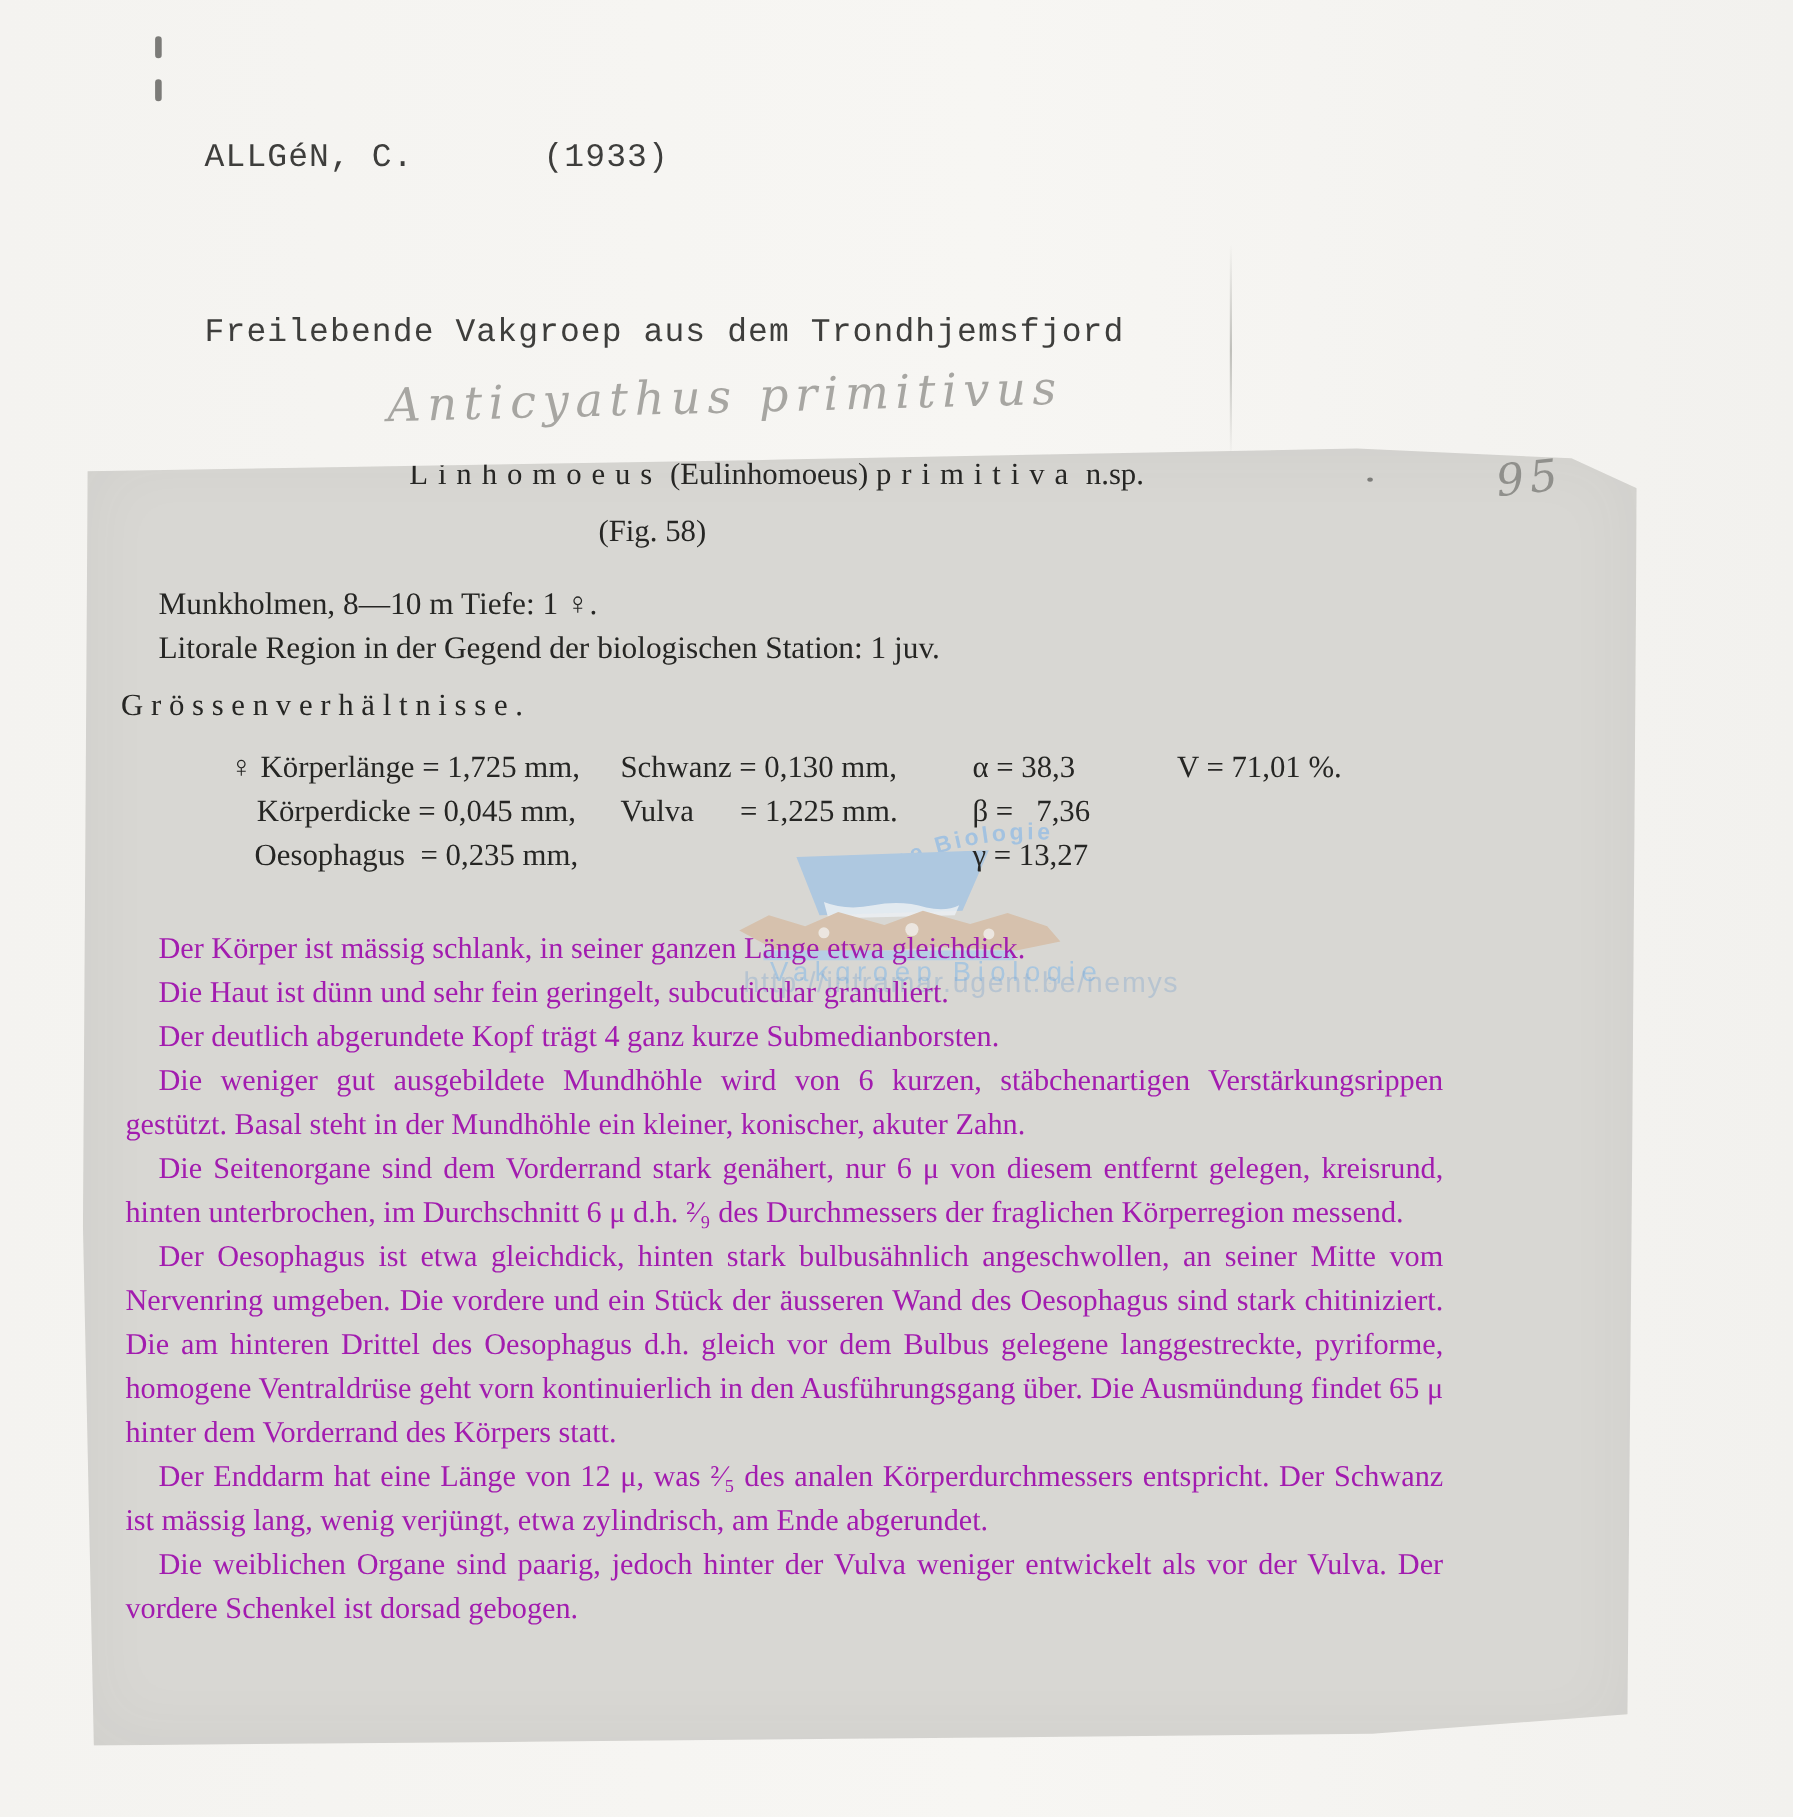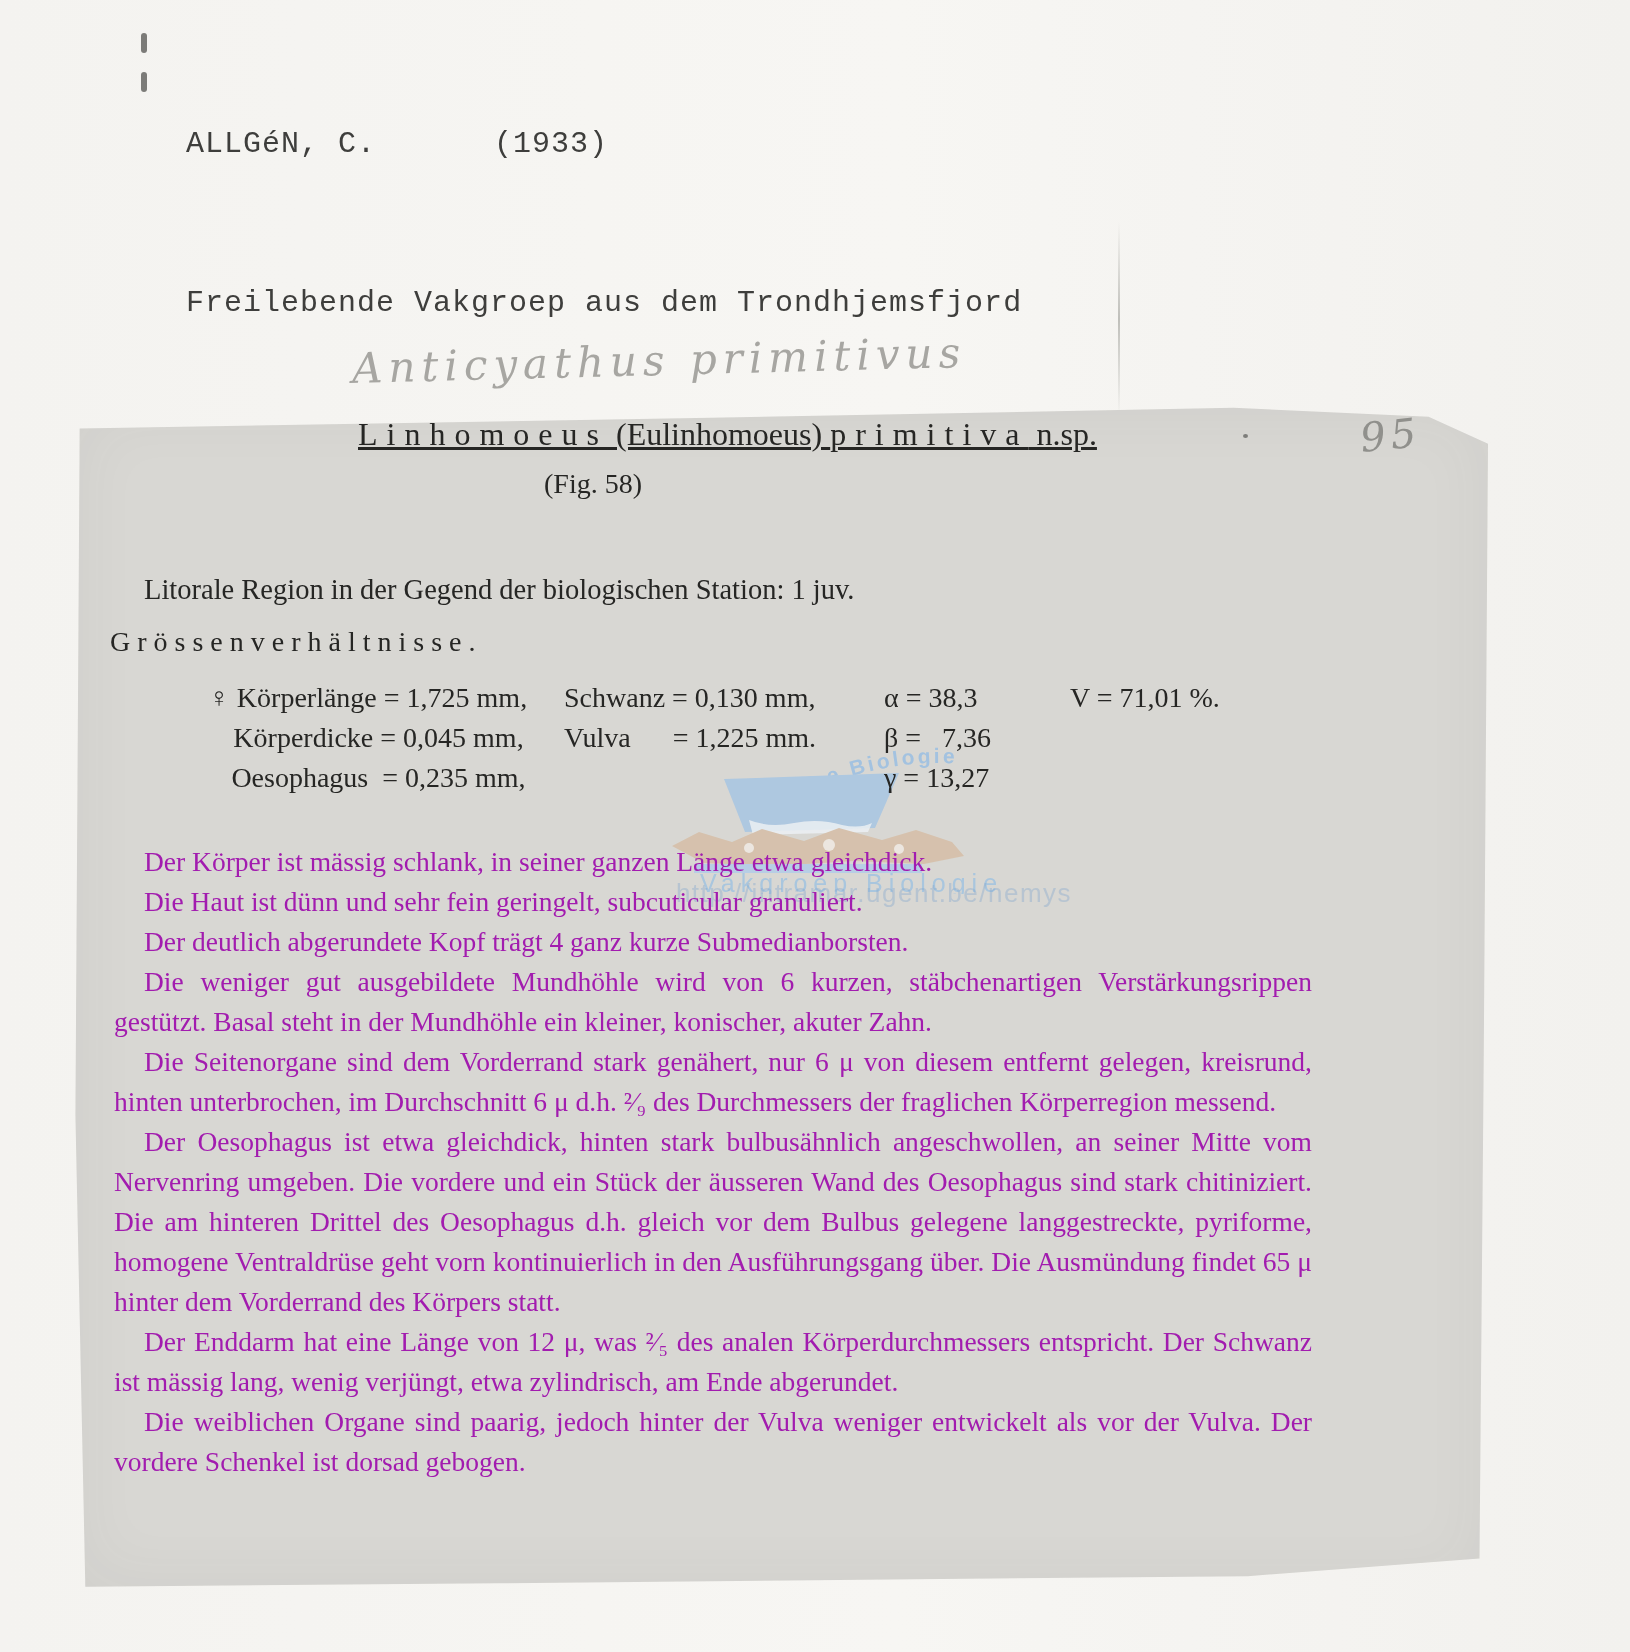--- a/index.html
+++ b/index.html
@@ -40,21 +40,21 @@
   .artifact-b{left:141px;top:72px;}
 
   
   .clipping{
     position:absolute;left:74px;top:406px;width:1414px;height:1182px;
     background:#d8d7d3;
     clip-path:polygon(0.4% 1.9%,45% 1%,82% 0.15%,95.8% 0.9%,100% 3.2%,99.7% 55%,99.4% 97.5%,83% 99%,30% 99.6%,0.8% 99.9%,0.1% 60%);
     box-shadow:inset 0 0 70px rgba(70,70,60,0.06);
     color:#262624;
   }
-  .clip-title{position:absolute;left:284px;top:10px;font-size:32px;white-space:pre;text-decoration:underline;}
+  .clip-title{position:absolute;left:298px;top:10px;font-size:28px;white-space:pre;}
   .sperr{letter-spacing:9px;}
   .hand-pagenum{
     position:absolute;left:1286px;top:6px;font-size:40px;font-style:italic;
     font-family:"DejaVu Serif",serif;color:#90908c;letter-spacing:5px;
     transform:rotate(-6deg);
   }
   .ink-speck{position:absolute;left:1169px;top:28px;width:5px;height:4px;background:#7d7d7a;border-radius:50%;}
   .fig-ref{position:absolute;left:470px;top:62px;width:340px;font-size:28px;}
   .loc{position:absolute;left:70px;font-size:28.5px;}
   .loc1{top:128px;}
@@ -122,20 +122,21 @@
     </svg>
     <div class="watermark-url">http://intramar.ugent.be/nemys</div>
 
     <div class="clip-title"><span class="sperr">Linhomoeus</span><span> (Eulinhomoeus) </span><span class="sperr">primitiva</span><span> n.sp.</span></div>
 
     <div class="ink-speck"></div>
     <div class="hand-pagenum">95</div>
 
     <div class="fig-ref">(Fig. 58)</div>
 
+    <div class="loc loc1">Munkholmen, 8—10 m Tiefe: 1 ♀.</div>
     <div class="loc loc2">Litorale Region in der Gegend der biologischen Station: 1 juv.</div>
 
     <div class="meas-head">Grössenverhältnisse.</div>
 
     <div class="meas-row row1"><span class="mc1">♀ Körperlänge = 1,725 mm,</span><span class="mc2">Schwanz = 0,130 mm,</span><span class="mc3">α = 38,3</span><span class="mc4">V = 71,01 %.</span></div>
     <div class="meas-row row2"><span class="mc1">   Körperdicke = 0,045 mm,</span><span class="mc2">Vulva      = 1,225 mm.</span><span class="mc3">β =   7,36</span><span class="mc4"></span></div>
     <div class="meas-row row3"><span class="mc1">   Oesophagus  = 0,235 mm,</span><span class="mc2"></span><span class="mc3">γ = 13,27</span><span class="mc4"></span></div>
 
     <div class="body-text">
       <p>Der Körper ist mässig schlank, in seiner ganzen Länge etwa gleichdick.</p>

